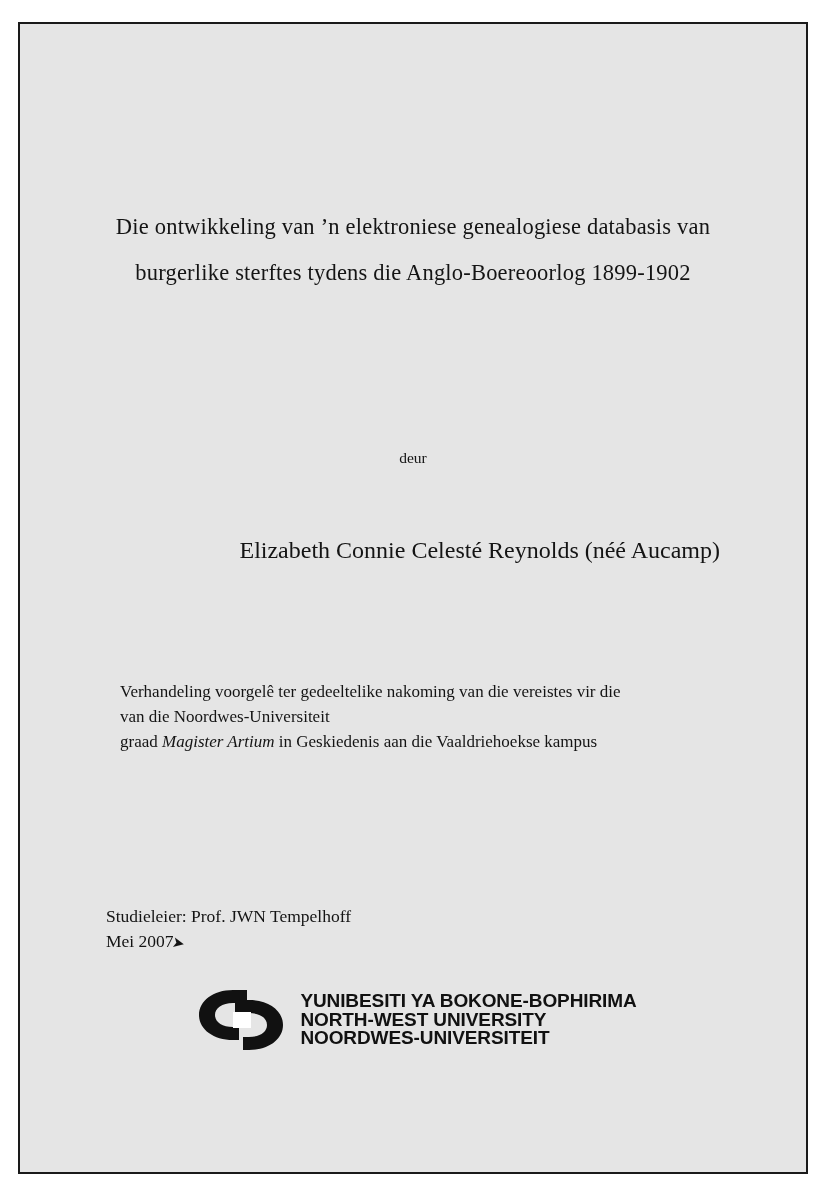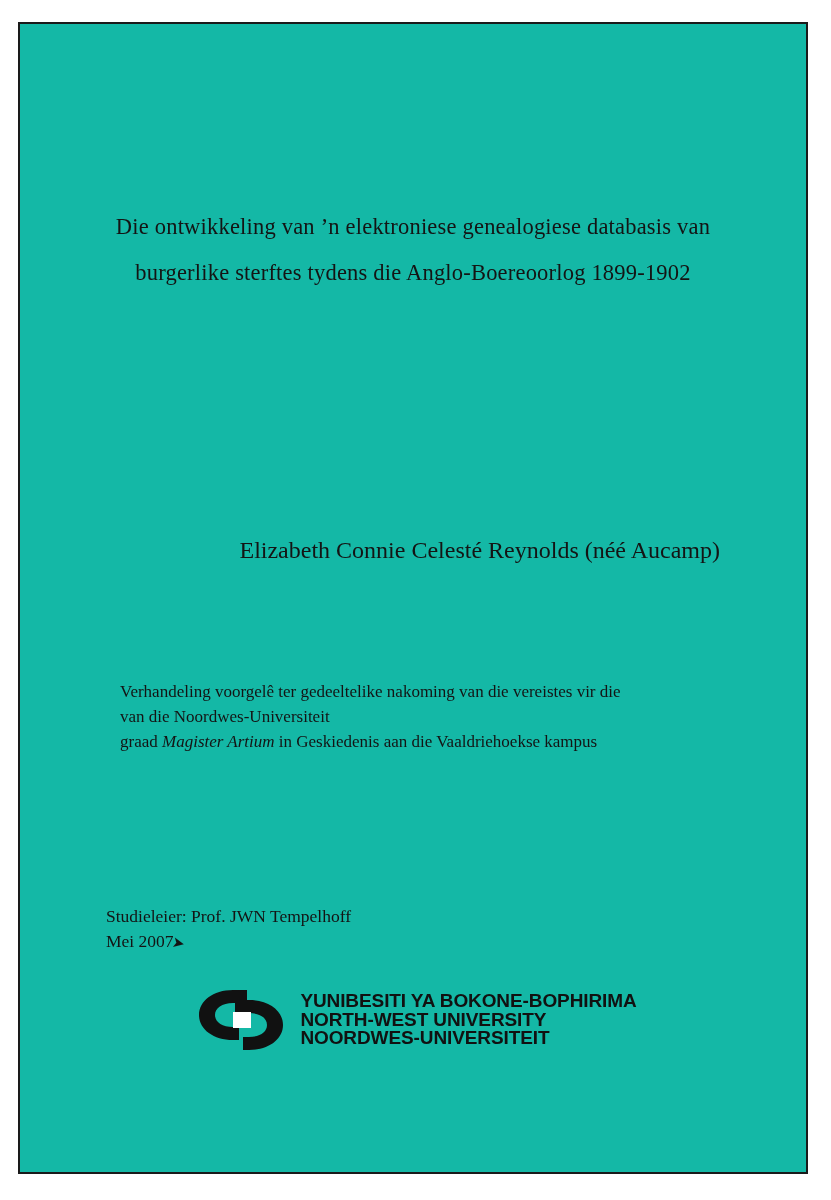--- a/index.html
+++ b/index.html
@@ -15,21 +15,21 @@
     position: relative;
     overflow: hidden;
   }
   .page {
     position: absolute;
     left: 18px;
     top: 22px;
     width: 790px;
     height: 1152px;
     border: 2px solid #1a1a1a;
-    background: #14b8a6;
+    background: #e5e5e5;
     box-sizing: border-box;
   }
   .page-inner {
     position: absolute;
     left: 0;
     top: 0;
     right: 0;
     bottom: 0;
     padding: 0 86px;
     box-sizing: border-box;
@@ -143,20 +143,21 @@
 <body>
 
 <div class="page">
   <div class="page-inner">
 
     <div class="title-block">
       <div class="title-line">Die ontwikkeling van ’n elektroniese genealogiese databasis van</div>
       <div class="title-line">burgerlike sterftes tydens die Anglo-Boereoorlog 1899-1902</div>
     </div>
 
+    <div class="deur">deur</div>
 
     <div class="author">Elizabeth Connie Celesté Reynolds (néé Aucamp)</div>
 
     <div class="statement">
       <p class="just">Verhandeling voorgelê ter gedeeltelike nakoming van die vereistes vir die</p>
       <p>van die Noordwes-Universiteit</p>
       <p><span>graad </span><em>Magister Artium</em><span> in Geskiedenis aan die Vaaldriehoekse kampus</span></p>
     </div>
 
     <div class="supervisor">

